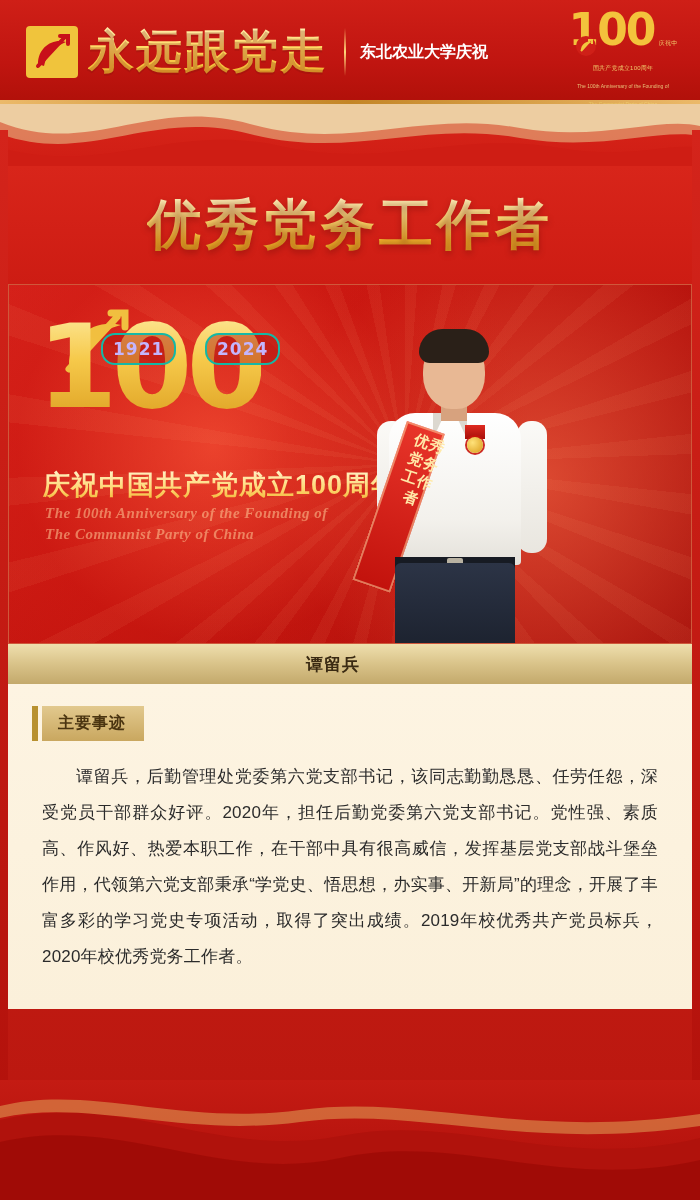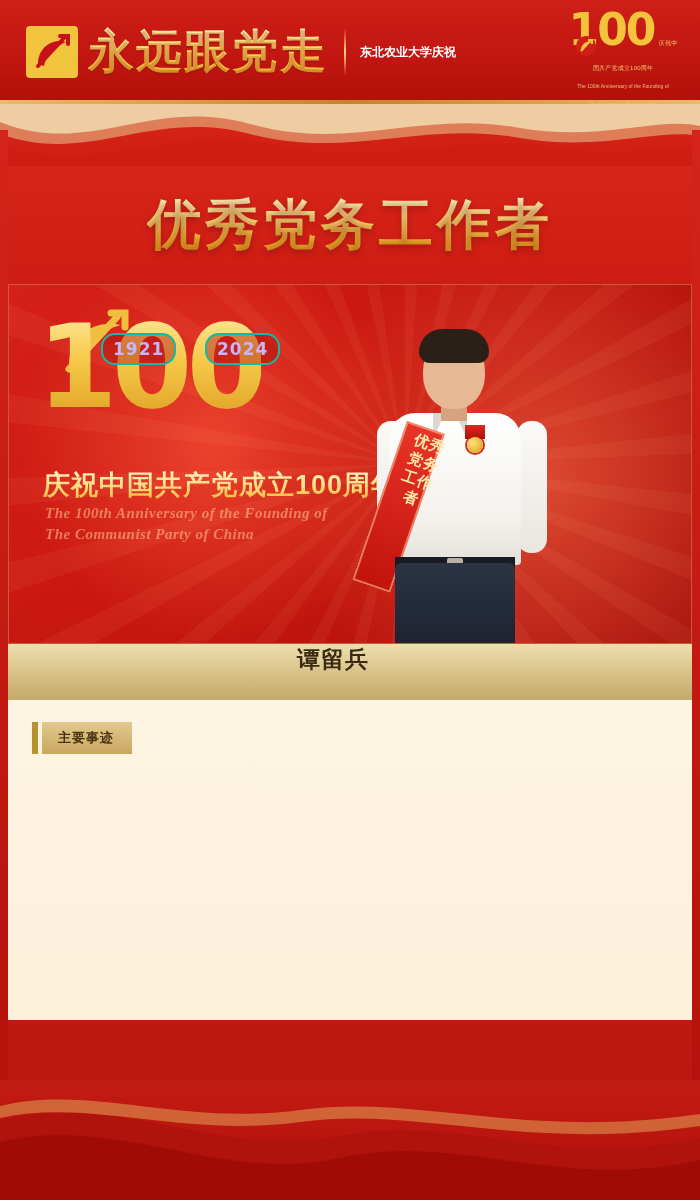--- a/index.html
+++ b/index.html
@@ -64,21 +64,21 @@
   }
   .title-divider {
     width: 2px;
     height: 48px;
     background: linear-gradient(180deg, rgba(255,220,130,0), #ffd77a, rgba(255,220,130,0));
     margin: 0 14px 0 16px;
     flex: 0 0 auto;
   }
   .subtitle {
     color: #ffffff;
-    font-size: 12px;
+    font-size: 16px;
     line-height: 24px;
     font-weight: bold;
     white-space: nowrap;
   }
   .subtitle .l2 { letter-spacing: .5px; }
   .badge100 {
     margin-left: auto;
     width: 110px;
     height: 96px;
     position: relative;
@@ -351,47 +351,47 @@
   .p-ribbon {
     position: absolute;
     left: 104px; top: 100px;
     width: 20px; height: 14px;
     background: linear-gradient(180deg,#e02a20,#a6100b);
   }
 
   
   .name-bar {
     margin: 0 8px;
-    height: 56px;
+    height: 40px;
     display: flex;
-    align-items: flex-start;
+    align-items: center;
     justify-content: center;
     background: linear-gradient(180deg, #efdfae 0%, #d9c389 50%, #c3a96b 100%);
     color: #3a2a12;
-    font-size: 23px;
+    font-size: 17px;
     font-weight: bold;
     letter-spacing: 1px;
   }
   .name-bar .nm { margin-right: 34px; }
 
   
   .deeds {
     margin: 0 8px;
     background: linear-gradient(180deg, #fdf4e2 0%, #fbf0da 100%);
     padding: 22px 34px 34px 34px;
     box-sizing: border-box;
     min-height: 320px;
   }
   .deeds-head {
     display: inline-block;
     position: relative;
     padding: 7px 18px 7px 16px;
     background: linear-gradient(180deg, #e2c98e, #c9a75f);
     color: #4a3410;
-    font-size: 13px;
+    font-size: 16px;
     font-weight: bold;
     letter-spacing: 1px;
     margin-bottom: 18px;
   }
   .deeds-head:before {
     content: "";
     position: absolute;
     left: -10px; top: 0; bottom: 0;
     width: 6px;
     background: #b8912f;
@@ -514,20 +514,21 @@
       <span class="p-pants"></span>
     </div>
   </div>
 
   <div class="name-bar">
     <span class="nm">谭留兵</span>
   </div>
 
   <div class="deeds">
     <div class="deeds-head">主要事迹</div>
+    <div class="deeds-body">谭留兵，后勤管理处党委第六党支部书记，该同志勤勤恳恳、任劳任怨，深受党员干部群众好评。2020年，担任后勤党委第六党支部书记。党性强、素质高、作风好、热爱本职工作，在干部中具有很高威信，发挥基层党支部战斗堡垒作用，代领第六党支部秉承“学党史、悟思想，办实事、开新局”的理念，开展了丰富多彩的学习党史专项活动，取得了突出成绩。2019年校优秀共产党员标兵，2020年校优秀党务工作者。</div>
   </div>
 
   <span class="side-l"></span>
   <span class="side-r"></span>
 
   <div class="bottom-zone">
     <svg viewBox="0 0 700 120" preserveAspectRatio="none" aria-hidden="true">
       <path d="M0,40 C120,10 220,80 340,56 C460,32 560,92 700,58 L700,120 L0,120 Z" fill="#b0120c"></path>
       <path d="M0,62 C120,34 220,104 340,78 C460,52 560,112 700,80 L700,120 L0,120 Z" fill="#9d0a06" opacity=".85"></path>
       <path d="M0,26 C90,4 180,46 300,30 C420,14 520,60 700,34 L700,46 C520,72 420,26 300,42 C180,58 90,18 0,38 Z" fill="#e8c167" opacity=".45"></path>

